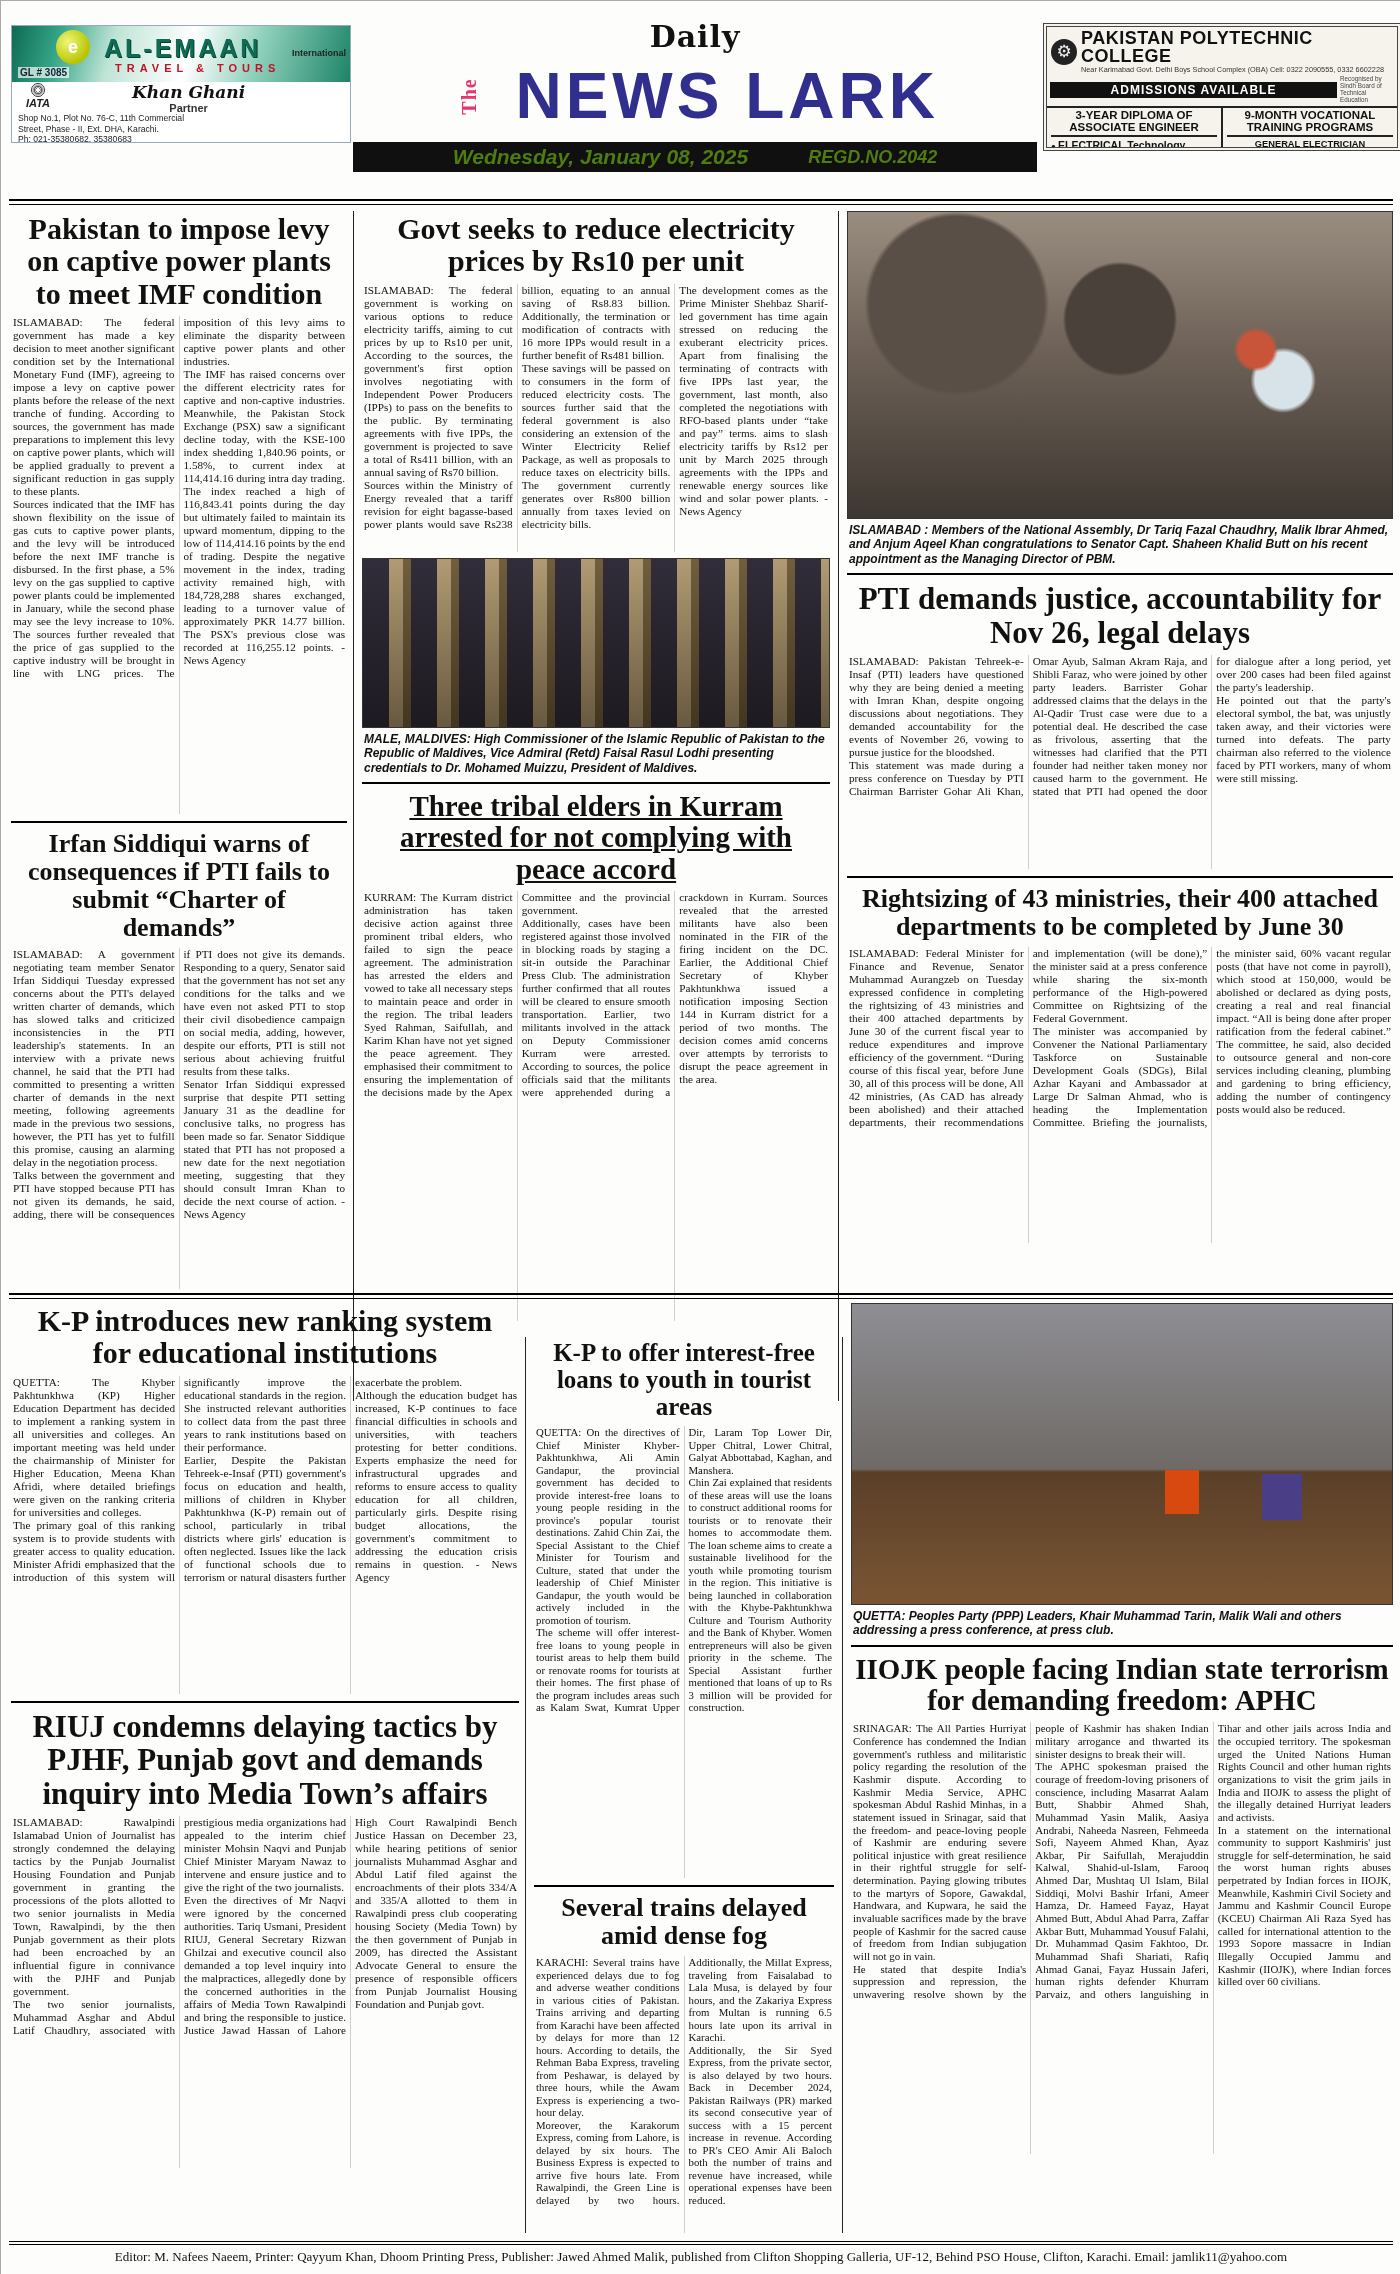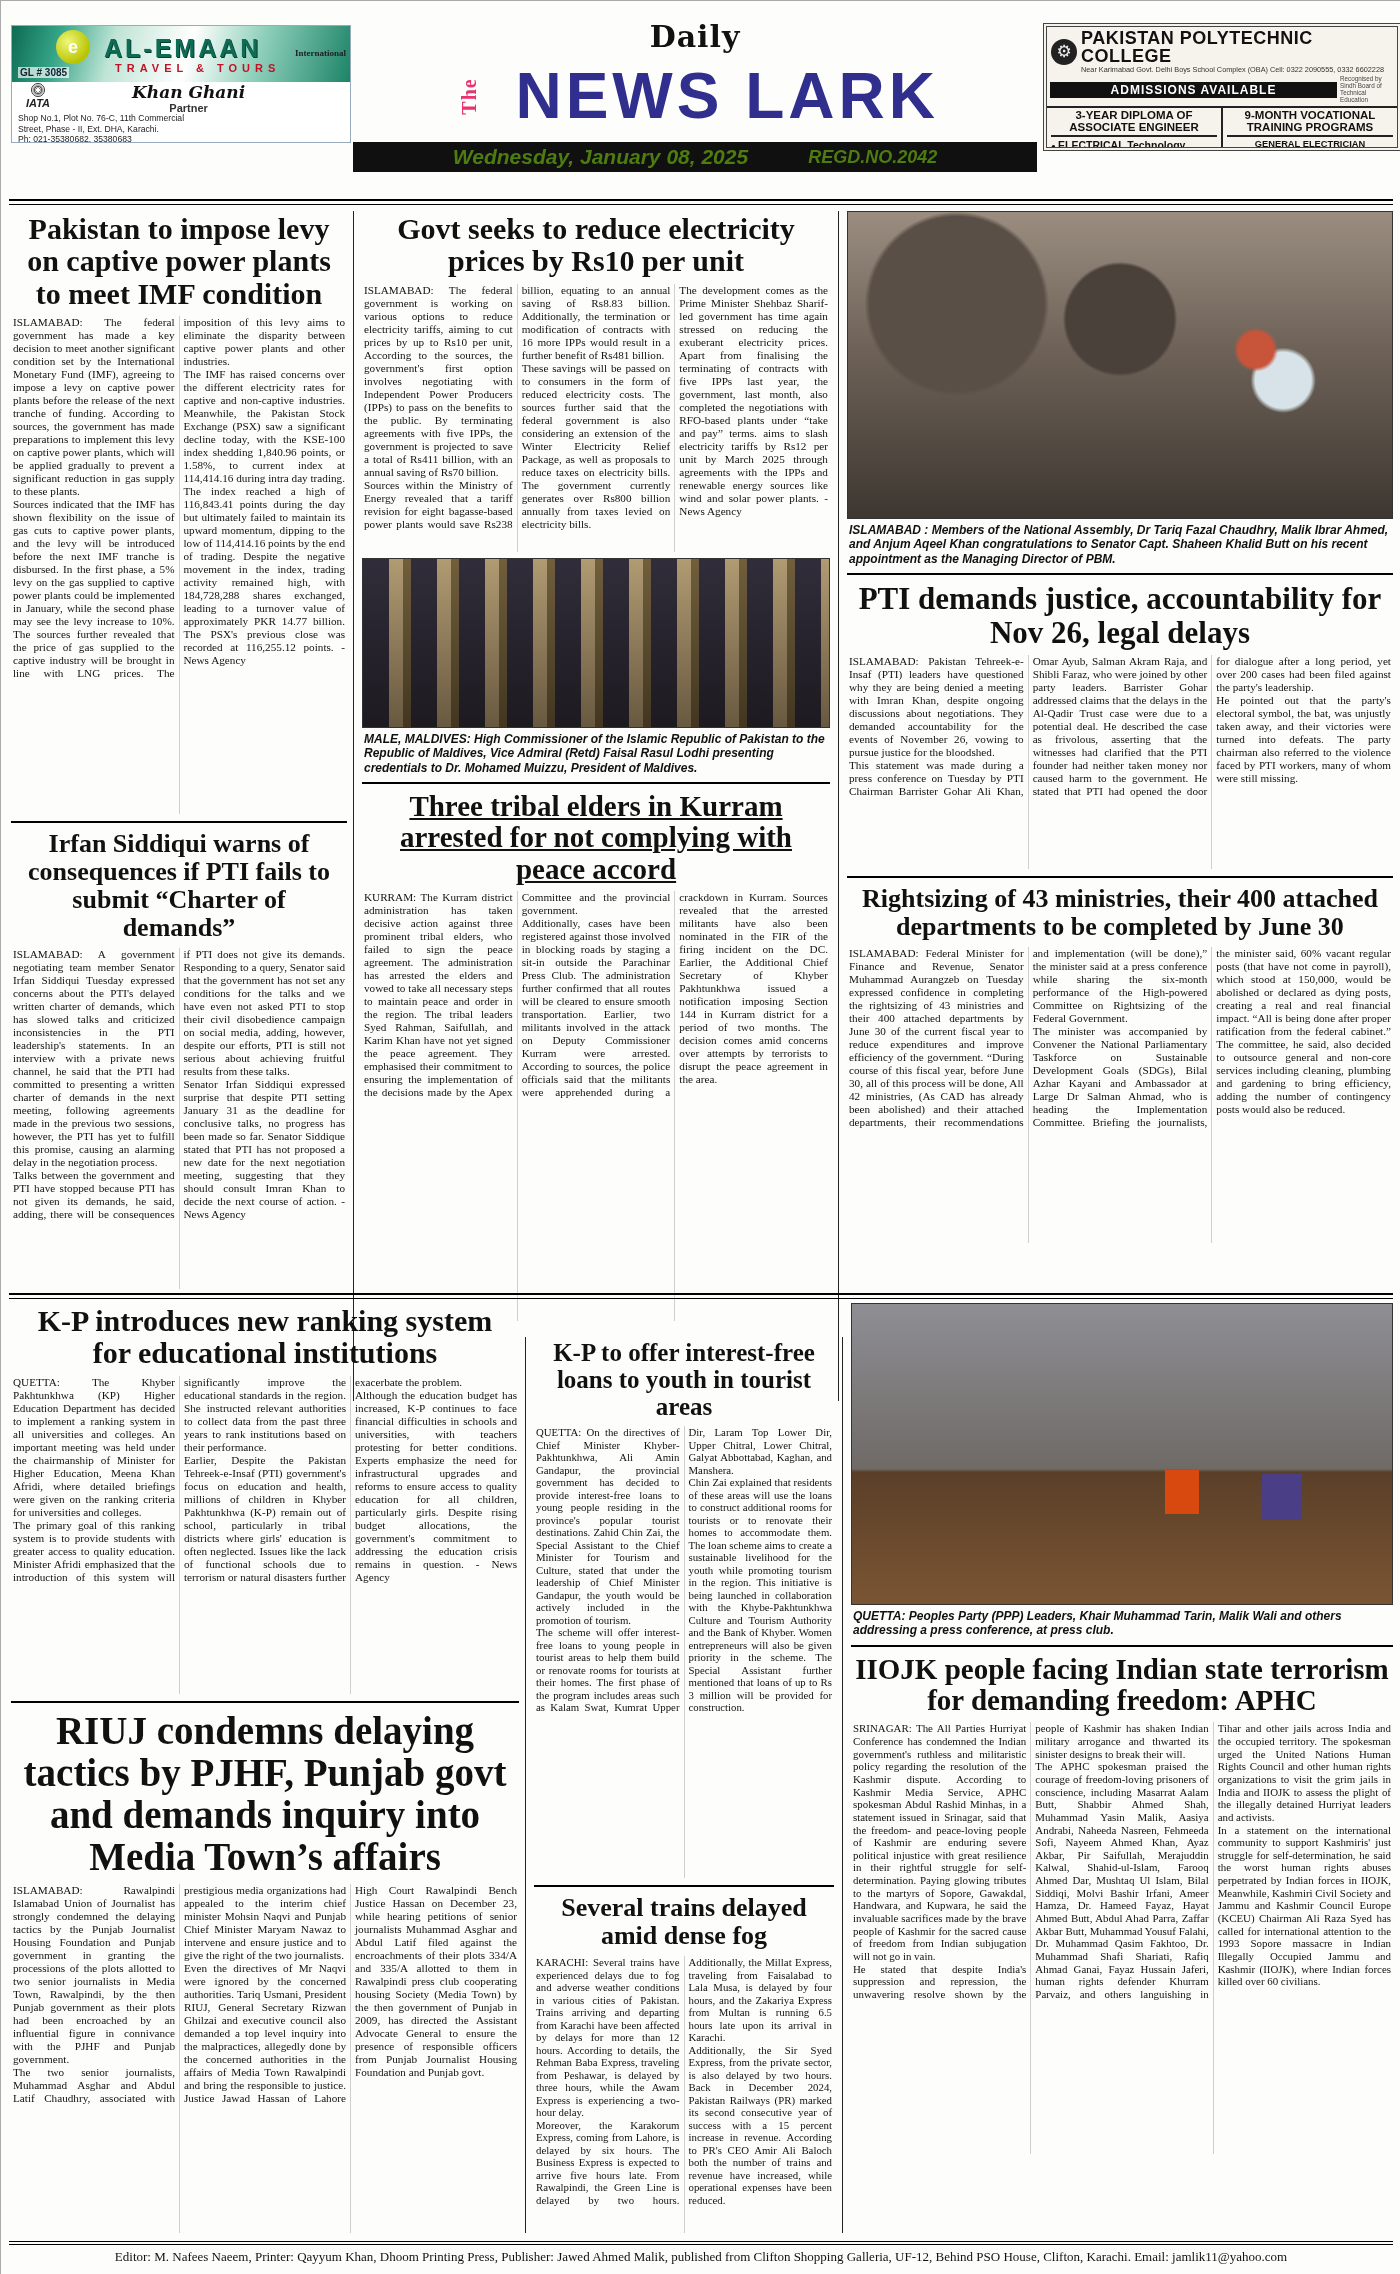--- a/index.html
+++ b/index.html
@@ -9,21 +9,21 @@
   
   .ad-left{border:1px solid #9ab;overflow:hidden;background:#fff;font-family:"Liberation Sans",sans-serif;}
   .al-top{height:56px;position:relative;background:
      linear-gradient(105deg,#0d6b52 0%,#35a487 14%,#bfe4d6 30%,#ffffff 52%,#8fd0bb 72%,#1d8468 100%);}
   .al-gl{position:absolute;left:6px;bottom:4px;font-size:10px;font-weight:bold;color:#123;background:#ffffffaa;padding:0 2px;}
   .al-logo{position:absolute;left:44px;top:4px;width:34px;height:34px;border-radius:50%;
      background:radial-gradient(circle at 35% 35%,#eef77a,#b8c400 70%);color:#fff;font-weight:bold;
      display:flex;align-items:center;justify-content:center;font-size:18px;}
   .al-brand{position:absolute;left:92px;top:8px;font-size:25px;font-weight:bold;letter-spacing:3px;
      color:#0e6b54;text-shadow:1px 1px 0 #063f31;}
-  .al-intl{position:absolute;right:4px;top:22px;font-size:9px;color:#222;font-weight:bold;font-family:Liberation Serif, serif;}
+  .al-intl{position:absolute;right:4px;top:22px;font-size:9px;color:#222;font-weight:bold;}
   .al-tag{position:absolute;left:96px;top:36px;font-size:11px;font-weight:bold;letter-spacing:5px;color:#c01325;margin-left:7px;}
   .al-mid{height:30px;position:relative;}
   .al-iata{position:absolute;left:14px;top:1px;text-align:center;color:#222;}
   .al-globe{width:12px;height:12px;border-radius:50%;margin:0 auto;
      background:radial-gradient(circle,#fff 20%,#555 21%,#fff 40%,#555 41%,#fff 70%);border:1px solid #333;}
   .al-iata span{display:block;font-weight:bold;font-style:italic;font-size:11px;}
   .al-partner{position:absolute;left:120px;top:0;text-align:center;}
   .al-pname{font-family:"DejaVu Serif",serif;font-style:italic;font-size:17px;font-weight:bold;}
   .al-prole{font-size:11px;font-weight:bold;color:#333;}
   .al-bot{padding:1px 6px;font-size:8.6px;line-height:1.25;color:#222;}
@@ -216,21 +216,21 @@
   <div class="abs" style="left:10px;top:1302px;width:508px;height:930px;overflow:hidden;">
     <div>
       <h1 class="hl" style="font-size:30px;">K-P introduces new ranking system for educational institutions</h1>
       <div class="body c3" style="height:318px;">QUETTA: The Khyber Pakhtunkhwa (KP) Higher Education Department has decided to implement a ranking system in all universities and colleges. An important meeting was held under the chairmanship of Minister for Higher Education, Meena Khan Afridi, where detailed briefings were given on the ranking criteria for universities and colleges.
 The primary goal of this ranking system is to provide students with greater access to quality education. Minister Afridi emphasized that the introduction of this system will significantly improve the educational standards in the region. She instructed relevant authorities to collect data from the past three years to rank institutions based on their performance.
 Earlier, Despite the Pakistan Tehreek-e-Insaf (PTI) government's focus on education and health, millions of children in Khyber Pakhtunkhwa (K-P) remain out of school, particularly in tribal districts where girls' education is often neglected. Issues like the lack of functional schools due to terrorism or natural disasters further exacerbate the problem.
 Although the education budget has increased, K-P continues to face financial difficulties in schools and universities, with teachers protesting for better conditions. Experts emphasize the need for infrastructural upgrades and reforms to ensure access to quality education for all children, particularly girls. Despite rising budget allocations, the government's commitment to addressing the education crisis remains in question. - News Agency</div>
     </div>
     <div class="hr"></div>
     <div>
-      <h1 class="hl" style="font-size:39px;">RIUJ condemns delaying tactics by PJHF, Punjab govt and demands inquiry into Media Town’s affairs</h1>
+      <h1 class="hl" style="font-size:31px;">RIUJ condemns delaying tactics by PJHF, Punjab govt and demands inquiry into Media Town’s affairs</h1>
       <div class="body c3" style="height:352px;">ISLAMABAD: Rawalpindi Islamabad Union of Journalist has strongly condemned the delaying tactics by the Punjab Journalist Housing Foundation and Punjab government in granting the processions of the plots allotted to two senior journalists in Media Town, Rawalpindi, by the then Punjab government as their plots had been encroached by an influential figure in connivance with the PJHF and Punjab government.
 The two senior journalists, Muhammad Asghar and Abdul Latif Chaudhry, associated with prestigious media organizations had appealed to the interim chief minister Mohsin Naqvi and Punjab Chief Minister Maryam Nawaz to intervene and ensure justice and to give the right of the two journalists.
 Even the directives of Mr Naqvi were ignored by the concerned authorities. Tariq Usmani, President RIUJ, General Secretary Rizwan Ghilzai and executive council also demanded a top level inquiry into the malpractices, allegedly done by the concerned authorities in the affairs of Media Town Rawalpindi and bring the responsible to justice. Justice Jawad Hassan of Lahore High Court Rawalpindi Bench Justice Hassan on December 23, while hearing petitions of senior journalists Muhammad Asghar and Abdul Latif filed against the encroachments of their plots 334/A and 335/A allotted to them in Rawalpindi press club cooperating housing Society (Media Town) by the then government of Punjab in 2009, has directed the Assistant Advocate General to ensure the presence of responsible officers from Punjab Journalist Housing Foundation and Punjab govt.</div>
     </div>
   </div>
 
   <div class="abs vr-l vr-r" style="left:524px;top:1336px;width:318px;height:896px;padding:0 8px;box-sizing:border-box;overflow:hidden;">
     <div>
       <h1 class="hl" style="font-size:25px;">K-P to offer interest-free loans to youth in tourist areas</h1>
       <div class="body c2" style="height:452px;font-size:10.8px;">QUETTA: On the directives of Chief Minister Khyber-Pakhtunkhwa, Ali Amin Gandapur, the provincial government has decided to provide interest-free loans to young people residing in the province's popular tourist destinations. Zahid Chin Zai, the Special Assistant to the Chief Minister for Tourism and Culture, stated that under the leadership of Chief Minister Gandapur, the youth would be actively included in the promotion of tourism.

